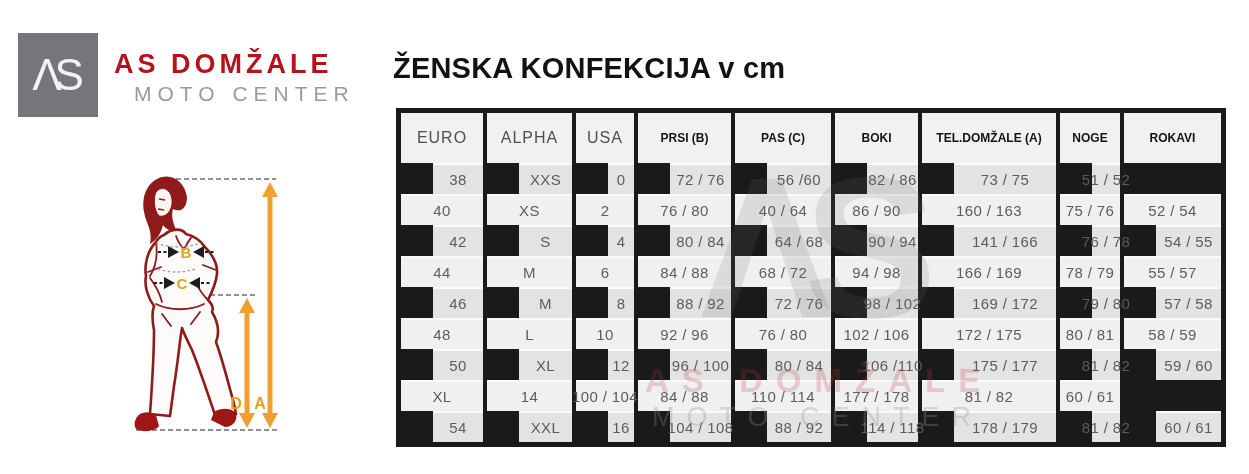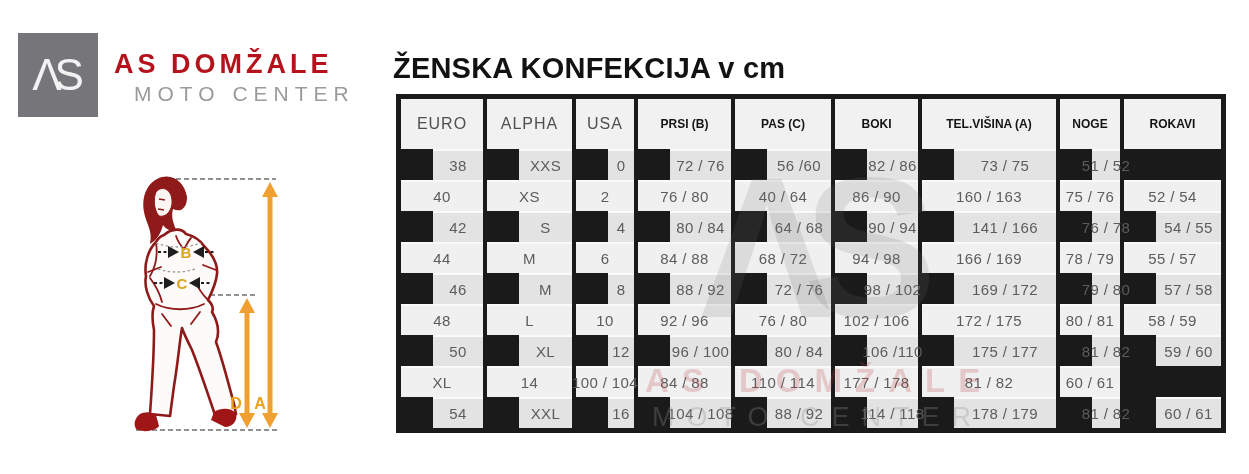--- a/index.html
+++ b/index.html
@@ -26,21 +26,21 @@
     color:#9b9b9b;letter-spacing:6px;white-space:nowrap;
   }
   .page-title{
     position:absolute;left:393px;top:52px;font-size:29px;font-weight:bold;
     color:#121212;letter-spacing:0.2px;white-space:nowrap;
   }
   
   .figure-wrap{position:absolute;left:128px;top:172px;width:160px;height:272px;}
   
   .sizetable{
-    position:absolute;left:396px;top:94px;z-index:1;
+    position:absolute;left:396px;top:108px;z-index:1;
     border:5px solid #1a1a1a;background:#86efac;
   }
   .thead,.trow{
     display:grid;
     grid-template-columns:82px 85px 58px 93px 96px 83px 134px 60px 97px;
     column-gap:4px;background:#1a1a1a;
   }
   .cell{display:flex;align-items:center;justify-content:center;white-space:nowrap;}
   .thead .cell{
     height:50px;background:#f1f1f1;font-weight:bold;font-size:12px;color:#141414;
@@ -150,21 +150,21 @@
 </div>
 
 <div class="sizetable">
   <div class="thead">
     <div class="cell">EURO</div>
     <div class="cell">ALPHA</div>
     <div class="cell">USA</div>
     <div class="cell">PRSI (B)</div>
     <div class="cell">PAS (C)</div>
     <div class="cell">BOKI</div>
-    <div class="cell">TEL.VIŠINA (A)</div>
+    <div class="cell">TEL.DOMŽALE (A)</div>
     <div class="cell">NOGE</div>
     <div class="cell">ROKAVI</div>
   </div>
   <div>
       <div class="trow dark">
         <div class="cell">38</div>
         <div class="cell">XXS</div>
         <div class="cell">0</div>
         <div class="cell">72 / 76</div>
         <div class="cell">56 /60</div>

